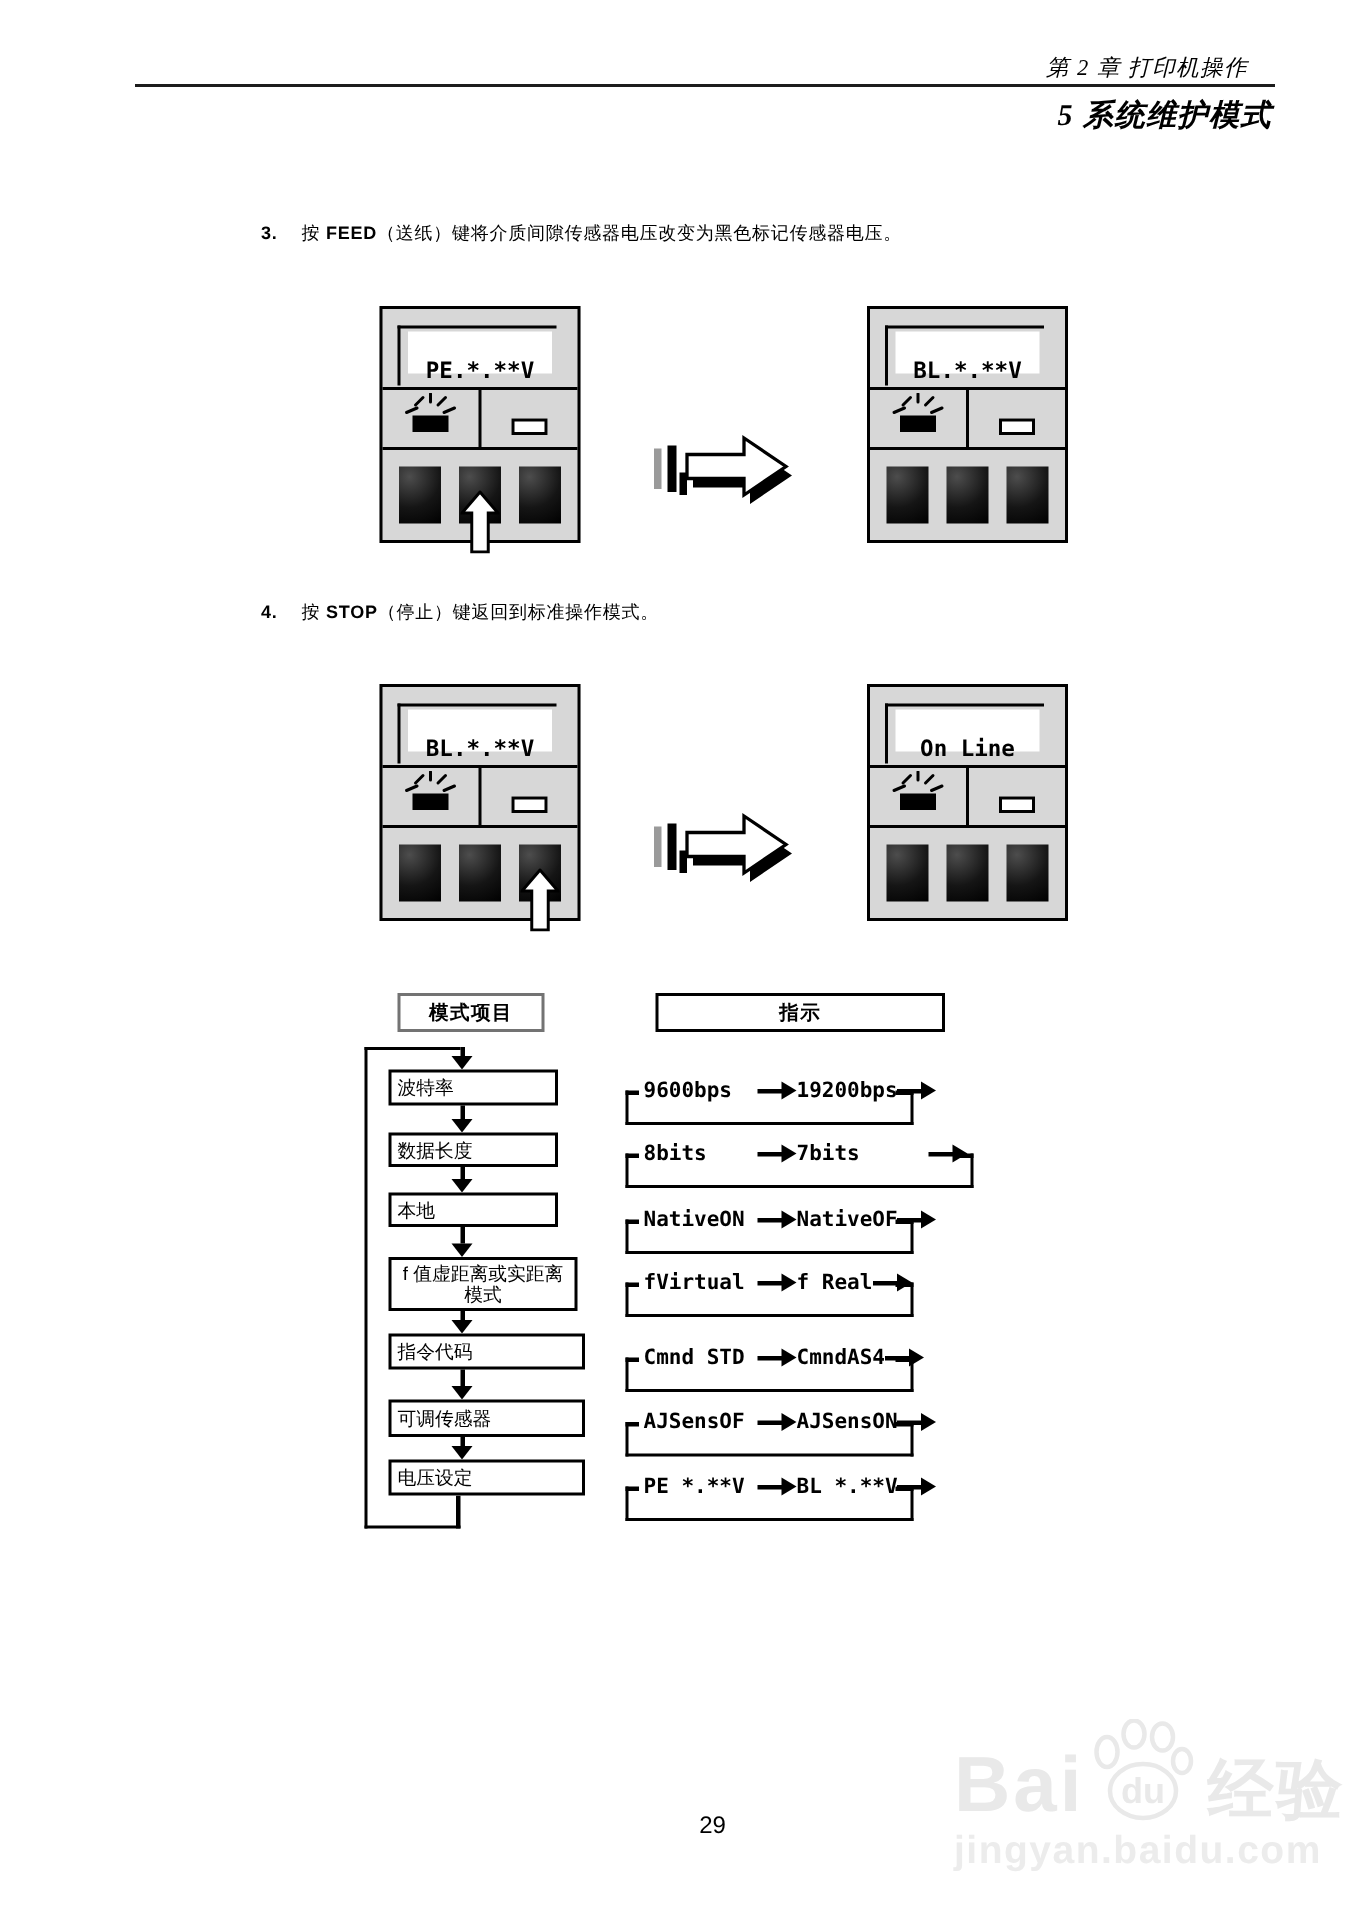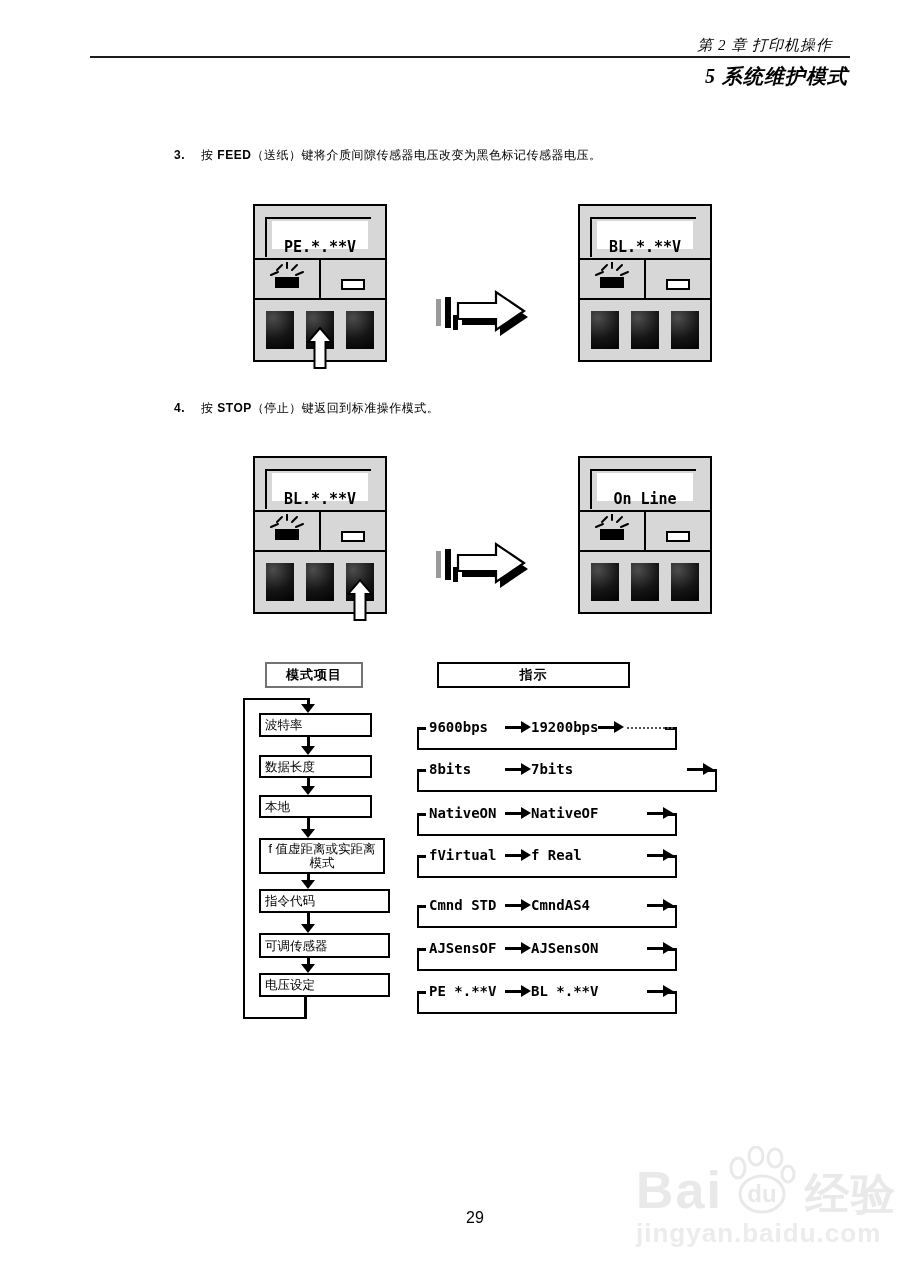--- a/index.html
+++ b/index.html
@@ -58,21 +58,21 @@
   .vconn{position:absolute;left:58px;width:14px;display:flex;flex-direction:column;align-items:center;}
   .vconn .stem{width:3px;background:#000;flex:1;}
   .vconn .head{width:0;height:0;border-left:7px solid transparent;border-right:7px solid transparent;
         border-top:9px solid #000;}
 
   
   .flow-right{position:absolute;left:417px;top:662px;width:245px;height:380px;}
   .ind-hdr{position:absolute;left:20px;top:0;width:193px;height:26px;border:2px solid #000;
         box-sizing:border-box;background:#fff;display:flex;align-items:center;justify-content:center;
         font-size:13px;font-weight:bold;letter-spacing:1px;}
-  .ind-row{position:absolute;left:0;width:260px;height:32px;}
+  .ind-row{position:absolute;left:0;width:192px;height:32px;}
   .loopbox{position:absolute;left:0;right:0;top:9px;bottom:0;box-sizing:border-box;
         border:2.5px solid #000;border-top:none;}
   .cap{position:absolute;top:9px;height:2.5px;background:#000;}
   .cap-l{left:0;width:9px;} .cap-r{right:0;width:12px;}
   .ind-text{position:absolute;left:12px;right:4px;top:0;height:18px;display:flex;align-items:center;
         font-family:"DejaVu Sans Mono",monospace;font-weight:bold;font-size:14px;white-space:pre;
         background:transparent;}
   .opt-a{flex:0 0 76px;} .opt-b{flex:1;}
   .has-dots .opt-b{flex:0 0 auto;}
   .harrow{position:relative;flex:0 0 26px;width:26px;height:12px;}

